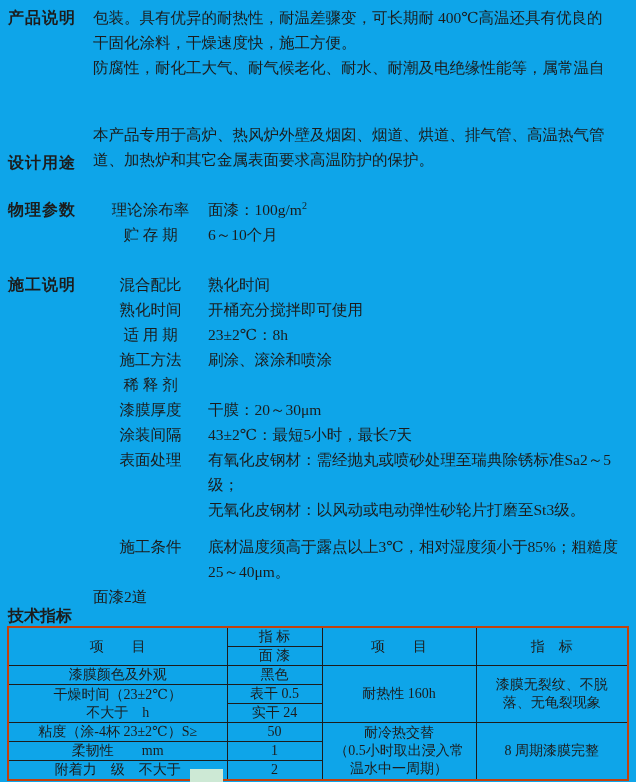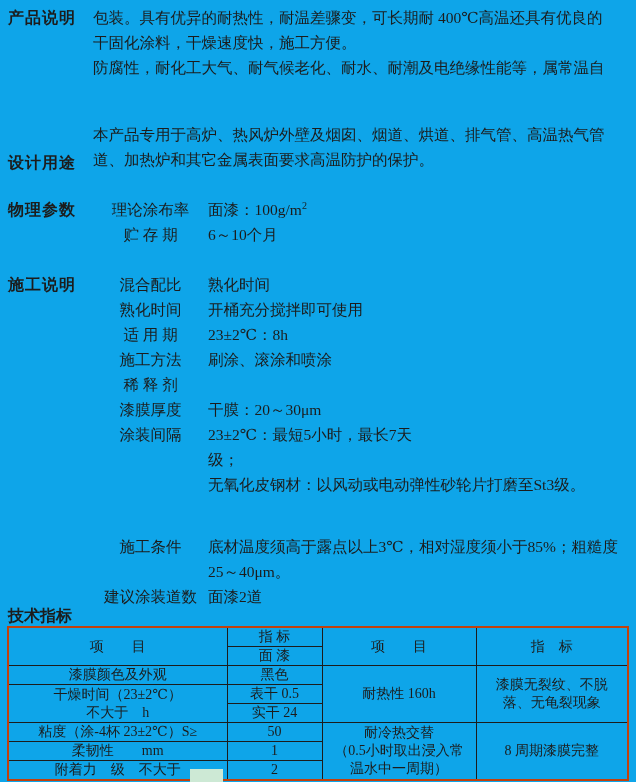--- a/index.html
+++ b/index.html
@@ -78,21 +78,25 @@
     </div>
     <div class="kv-row">
       <span class="kv-label">稀 释 剂</span>
     </div>
     <div class="kv-row">
       <span class="kv-label">漆膜厚度</span>
       <span class="kv-value">干膜：20～30μm</span>
     </div>
     <div class="kv-row">
       <span class="kv-label">涂装间隔</span>
-      <span class="kv-value">23±2℃：最短5小时，最长7天</span>
+      <span class="kv-value">43±2℃：最短5小时，最长7天</span>
+    </div>
+    <div class="kv-row">
+      <span class="kv-label">表面处理</span>
+      <span class="kv-value">有氧化皮钢材：需经抛丸或喷砂处理至瑞典除锈标准Sa2～5</span>
     </div>
     <div class="kv-row">
       <span class="kv-label"></span>
       <span class="kv-value">级；</span>
     </div>
     <div class="kv-row">
       <span class="kv-label"></span>
       <span class="kv-value">无氧化皮钢材：以风动或电动弹性砂轮片打磨至St3级。</span>
     </div>
   </div>
@@ -100,21 +104,20 @@
   <div class="kv-block" style="top:534px;">
     <div class="kv-row">
       <span class="kv-label">施工条件</span>
       <span class="kv-value">底材温度须高于露点以上3℃，相对湿度须小于85%；粗糙度</span>
     </div>
     <div class="kv-row">
       <span class="kv-label"></span>
       <span class="kv-value">25～40μm。</span>
     </div>
     <div class="kv-row">
-      <span class="kv-label">建议涂装道数</span>
       <span class="kv-value">面漆2道</span>
     </div>
   </div>
 
   <div class="sec-heading" style="top:603px;letter-spacing:0;">技术指标</div>
 
   <table class="tech-table">
     <colgroup>
       <col style="width:219px">
         <col style="width:95px">

